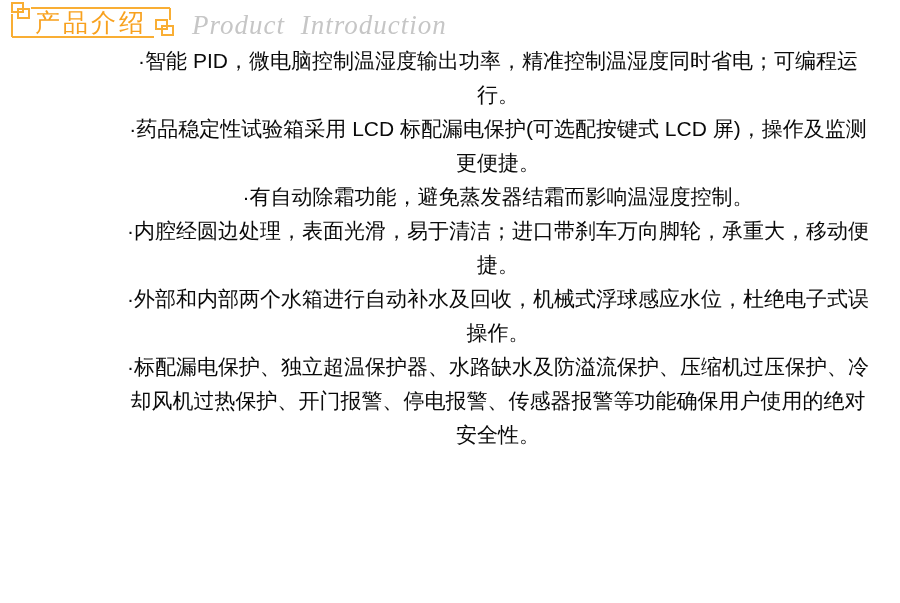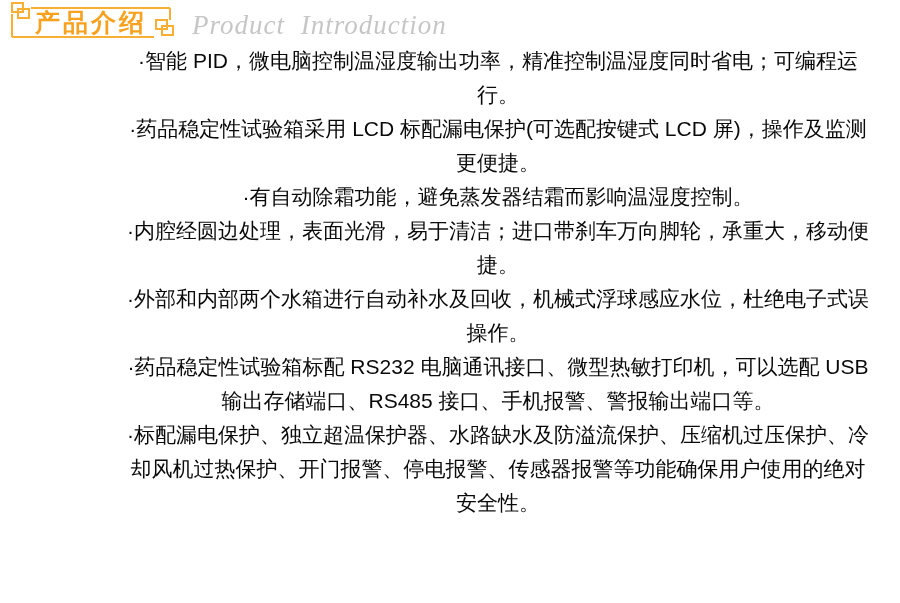--- a/index.html
+++ b/index.html
@@ -32,21 +32,21 @@
     left: 4px; top: 0;
     width: 182px; height: 46px;
   }
   .badge svg { position: absolute; left: 0; top: 0; }
   .badge-text {
     position: absolute;
     left: 28px; top: 6px;
     width: 118px;
     text-align: center;
     font-size: 25px;
-    font-weight: bold;
+    font-weight: normal;
     letter-spacing: 3px;
     color: var(--accent);
     white-space: nowrap;
   }
   .subtitle {
     position: absolute;
     left: 192px; top: 2px;
     font-family: "Liberation Serif", "DejaVu Serif", serif;
     font-style: italic;
     font-size: 27px;
@@ -108,18 +108,17 @@
 
 
       <p class="feature">·药品稳定性试验箱采用 LCD 标配漏电保护(可选配按键式 LCD 屏)，操作及监测更便捷。</p>
 
       <p class="feature">·有自动除霜功能，避免蒸发器结霜而影响温湿度控制。</p>
 
       <p class="feature">·内腔经圆边处理，表面光滑，易于清洁；进口带刹车万向脚轮，承重大，移动便捷。</p>
 
       <p class="feature">·外部和内部两个水箱进行自动补水及回收，机械式浮球感应水位，杜绝电子式误操作。</p>
 
-      <p class="feature">·药品稳定性试验箱标配 RS232 电脑通讯接口、微型热敏打印机，可以选配 USB 输出存储端口、RS485 接口、手机报警、警报输出端口等。</p>
 
       <p class="feature">·标配漏电保护、独立超温保护器、水路缺水及防溢流保护、压缩机过压保护、冷却风机过热保护、开门报警、停电报警、传感器报警等功能确保用户使用的绝对安全性。</p>
     </div>
 
 </div>
 
 </body></html>

